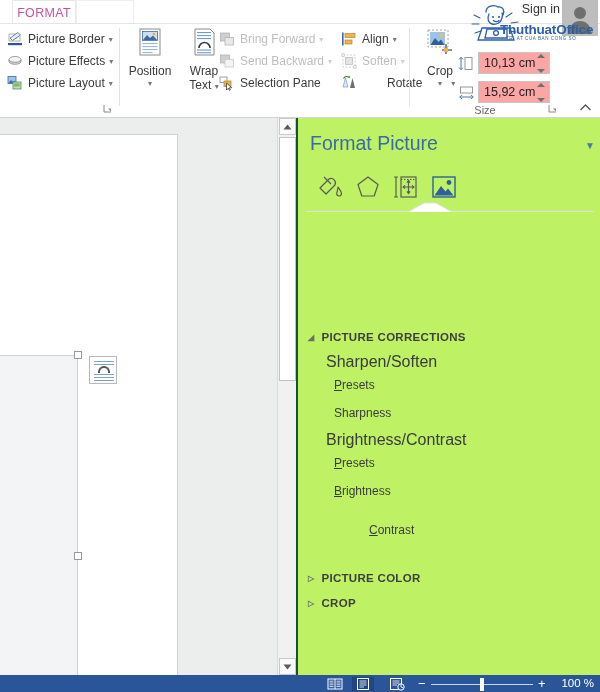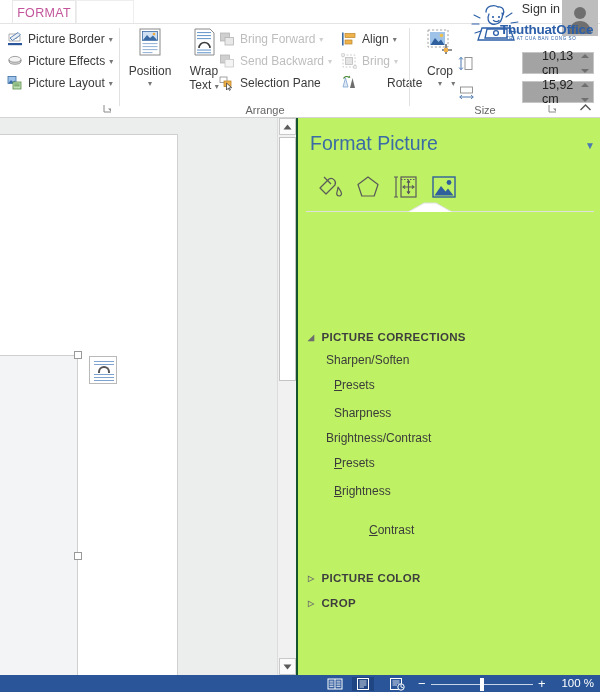--- a/index.html
+++ b/index.html
@@ -44,23 +44,23 @@
 
   
   .bigbtn { position:absolute; width:52px; text-align:center; font-size:12px; color:#3b3b3b; }
   .bigbtn .bigico { margin:3px auto 2px; width:32px; height:34px; position:relative; }
   .bigbtn .lbl { line-height:12px; }
   .bigbtn .caret { font-size:8px; color:#777; display:block; margin-top:1px; }
 
   
   .sizefield { position:absolute; display:flex; align-items:center; }
   .sizefield .fico { width:17px; height:17px; margin-right:3px; position:relative; }
-  .spin { width:72px; height:22px; border:1px solid #c6c6c6; background:#a3a3a3;
-    display:flex; align-items:center; font-size:12.5px; color:#222; padding-left:19px;
-    position:relative;margin-left:44px; }
+  .spin { width:72px; height:22px; border:1px solid #c6c6c6; background:#fca5a5;
+    display:flex; align-items:center; font-size:12.5px; color:#222; padding-left:5px;
+    position:relative; }
   .spin .arrows { position:absolute; right:3px; top:1px; width:9px; height:19px;
     display:flex; flex-direction:column; justify-content:space-between; }
   .tri-u { width:0;height:0;border-left:4px solid transparent;border-right:4px solid transparent;border-bottom:4px solid #6f6f6f; }
   .tri-d { width:0;height:0;border-left:4px solid transparent;border-right:4px solid transparent;border-top:4px solid #6f6f6f; }
 
   
   #signin { position:absolute; right:40px; top:2px; font-size:12.5px; color:#333; }
   #avatar { position:absolute; right:2px; top:0px; width:36px; height:36px; background:#bdbdbd; }
   #avatar .head { position:absolute; left:12px; top:7px; width:12px; height:12px; border-radius:50%; background:#6f6f6f; }
   #avatar .body { position:absolute; left:7px; top:21px; width:22px; height:13px; border-radius:11px 11px 0 0; background:#6f6f6f; }
@@ -99,21 +99,21 @@
   #pane-menu { position:absolute; right:32px; top:22px; font-size:10px; color:#4a78b0; }
   #pane-close { position:absolute; right:11px; top:17px; font-size:16px; color:#4a78b0; line-height:12px; }
 
   #pane-tabs { position:absolute; left:8px; top:50px; width:288px; height:40px; }
   .ptab { position:absolute; top:0; width:40px; height:38px; }
   #pane-tabs-rule { position:absolute; left:8px; top:93px; width:288px; height:1px; background:#e0e0e0; }
 
   .sect-head { position:absolute; left:10px; font-size:11.5px; font-weight:bold; color:#3e3e3e;
     letter-spacing:.3px; display:flex; align-items:center; }
   .sect-head .tri { margin-right:7px; font-size:8px; color:#6d6d6d; }
-  .sublabel { position:absolute; font-size:12px; color:#3b3b3b; }
+  .sublabel { position:absolute; font-size:16px; color:#3b3b3b; }
   .ctrl-label { position:absolute; font-size:12px; color:#3b3b3b; }
   .ctrl-label u { text-decoration:underline; }
 
   
   #statusbar { position:absolute; left:0; bottom:0; width:600px; height:17px; background:#2a5699; }
   .sicon { position:absolute; top:2px; width:22px; height:14px; }
   .sicon.active { background:#1f4582; }
   #zoom-minus { position:absolute; left:418px; top:3px; color:#fff; font-size:13px; line-height:11px; }
   #zoom-plus  { position:absolute; left:538px; top:3px; color:#fff; font-size:13px; line-height:11px; }
   #zoom-track { position:absolute; left:431px; top:9px; width:102px; height:1px; background:#c9d6ea; }
@@ -264,38 +264,37 @@
 
       <div class="btn-row disabled" style="left:218px;top:26px;">
         <span class="ico">
           <svg width="16" height="16" viewBox="0 0 16 16">
             <rect x="2" y="2" width="12" height="12" fill="none" stroke="#c4c4c4" stroke-width="0.8" stroke-dasharray="2 1.5"></rect>
             <rect x="4.5" y="4.5" width="7" height="7" fill="#e4e4e4" stroke="#bdbdbd" stroke-width="0.8"></rect>
             <rect x="0.8" y="0.8" width="2.4" height="2.4" fill="#fff" stroke="#bdbdbd" stroke-width="0.7"></rect>
             <rect x="12.8" y="12.8" width="2.4" height="2.4" fill="#fff" stroke="#bdbdbd" stroke-width="0.7"></rect>
           </svg>
         </span>
-        <span>Bring</span>
+        <span>Soften</span>
         <span class="caret">▾</span>
       </div>
 
       <div class="btn-row" style="left:218px;top:48px;gap:25px;">
         <span class="ico">
           <svg width="16" height="16" viewBox="0 0 16 16">
             <path d="M9 13 L14 13 L11.5 3 Z" fill="#6d6d6d"></path>
             <path d="M2 12 L7 12 L4.5 3 Z" fill="#dfe9f4" stroke="#7ea3d0" stroke-width="0.8"></path>
             <path d="M2.5 3.5 A4 4 0 0 1 8 2.2" fill="none" stroke="#4a8a3c" stroke-width="1.3"></path>
             <path d="M8.6 0.6 L9.4 2.6 L7.2 3.2 Z" fill="#4a8a3c"></path>
           </svg>
         </span>
         <span>Rotate</span>
         <span class="caret">▾</span>
       </div>
 
-      <div class="rgroup-label">Arrange</div>
       <div class="rgroup-sep" style="right:0;"></div>
     </div>
 
     <div class="rgroup" style="left:410px;width:165px;">
 
       <div class="bigbtn" style="left:4px;top:3px;">
         <span class="bigico">
           <svg width="32" height="34" viewBox="0 0 32 34">
             <rect x="4" y="3" width="20" height="17" fill="none" stroke="#9a9a9a" stroke-width="0.9" stroke-dasharray="2.2 1.8"></rect>
             <rect x="6" y="5" width="15" height="13" fill="#9fc3e8"></rect>

